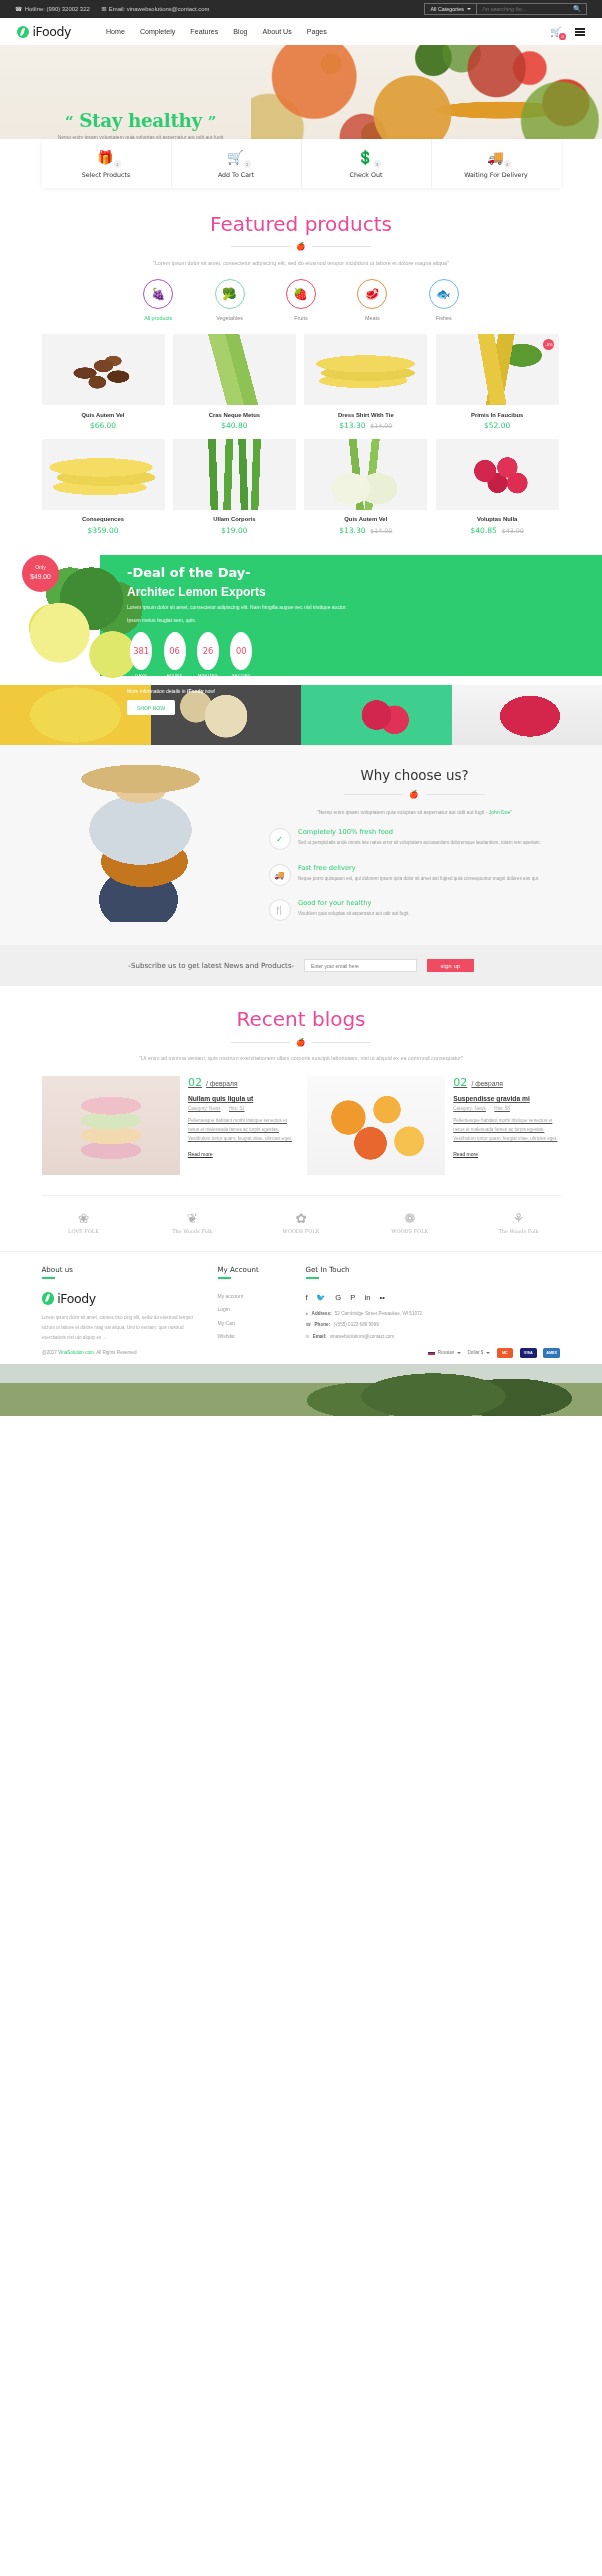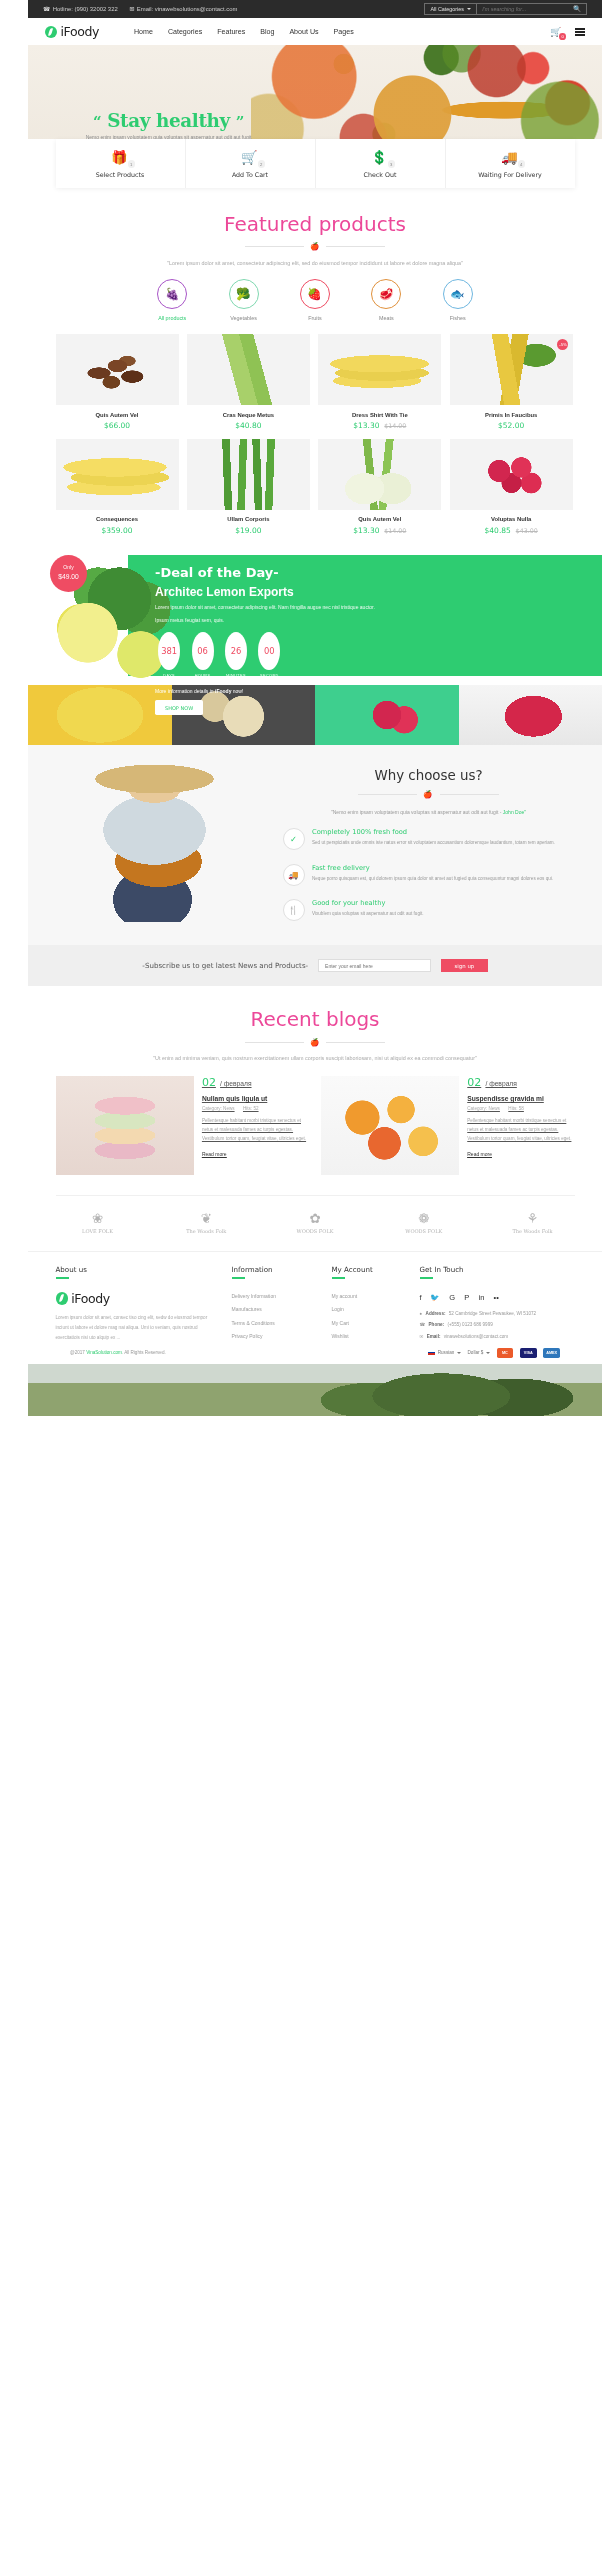--- a/index.html
+++ b/index.html
@@ -1,21 +1,21 @@
 <!DOCTYPE html>
 <html style="font-size:13.4px"><head>
 <meta charset="utf-8">
 <style>
   * { margin:0; padding:0; box-sizing:border-box; }
   body {
     width:602px; background:#fff;
     font-family:"Liberation Sans", sans-serif;
     color:#555; font-size:9.2px; overflow-x:hidden;
   }
-  .wrap { width:602px; position:relative;padding-left:28px; }
+  .wrap { width:602px; position:relative; }
   .container { width:519px; margin:0 auto; }
 
   
   .topbar { background:#2b2b2b; height:18.4px; display:flex; align-items:center;
             padding:0 15px; color:#cfcfcf; font-size:5.9px; }
   .topbar .tb-item { display:flex; align-items:center; gap:2.5px; margin-right:11.7px; }
   .topbar .tb-icon { font-size:5.9px; color:#ddd; }
   .topbar .spacer { flex:1; }
   .searchbox { display:flex; border:0.8px solid #6d6d6d; height:11.7px; align-items:stretch; }
   .cat-sel { display:flex; align-items:center; gap:3.3px; padding:0 5px;
@@ -333,21 +333,21 @@
     </div>
   </div>
 
   <div class="header">
     <div class="logo">
       <span class="logo-mark"></span>
       <span class="logo-text">iFoody</span>
     </div>
     <nav class="nav">
       <a href="#">Home</a>
-      <a href="#">Categories</a>
+      <a href="#">Completely</a>
       <a href="#">Features</a>
       <a href="#">Blog</a>
       <a href="#">About Us</a>
       <a href="#">Pages</a>
     </nav>
     <div class="hdr-right">
       <div class="cart-ico">
         <span>🛒</span>
         <span class="cart-badge">0</span>
       </div>
@@ -689,31 +689,20 @@
         <div class="fcol1">
           <div class="fh">About us</div>
           <div class="fh-ln"></div>
           <div class="flogo">
             <span class="logo-mark"></span>
             <span class="logo-text">iFoody</span>
           </div>
           <div class="fdesc">Lorem ipsum dolor sit amet, consec tiso cing elit, sedw do eiusmod tempor inciunt ut labore et dolore mag nai aliqua. Umi io veniam, quis nostrud exercitatiois nisi uto alquip ex ...</div>
         </div>
 
-        <div class="fcol2">
-          <div class="fh">Information</div>
-          <div class="fh-ln"></div>
-          <div class="flist">
-            <a href="#">Delivery Information</a>
-            <a href="#">Manufactures</a>
-            <a href="#">Terms &amp; Conditions</a>
-            <a href="#">Privacy Policy</a>
-            <a href="#">Artist Sign Up</a>
-          </div>
-        </div>
 
         <div class="fcol3">
           <div class="fh">My Account</div>
           <div class="fh-ln"></div>
           <div class="flist">
             <a href="#">My account</a>
             <a href="#">Login</a>
             <a href="#">My Cart</a>
             <a href="#">Wishlist</a>
             <a href="#">Checkout</a>

